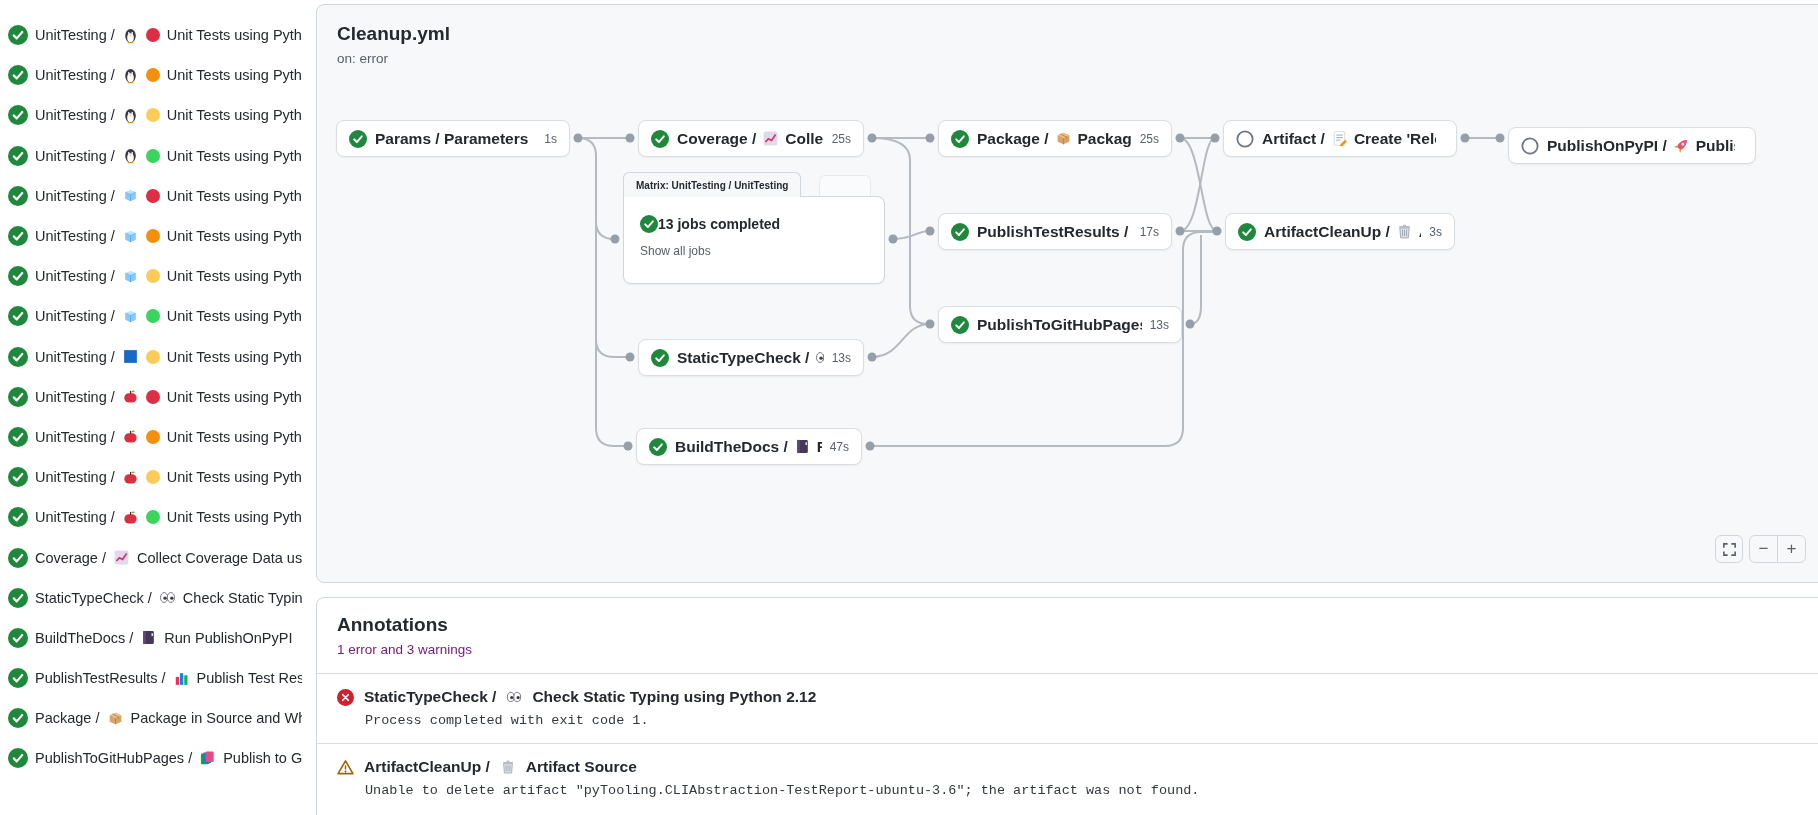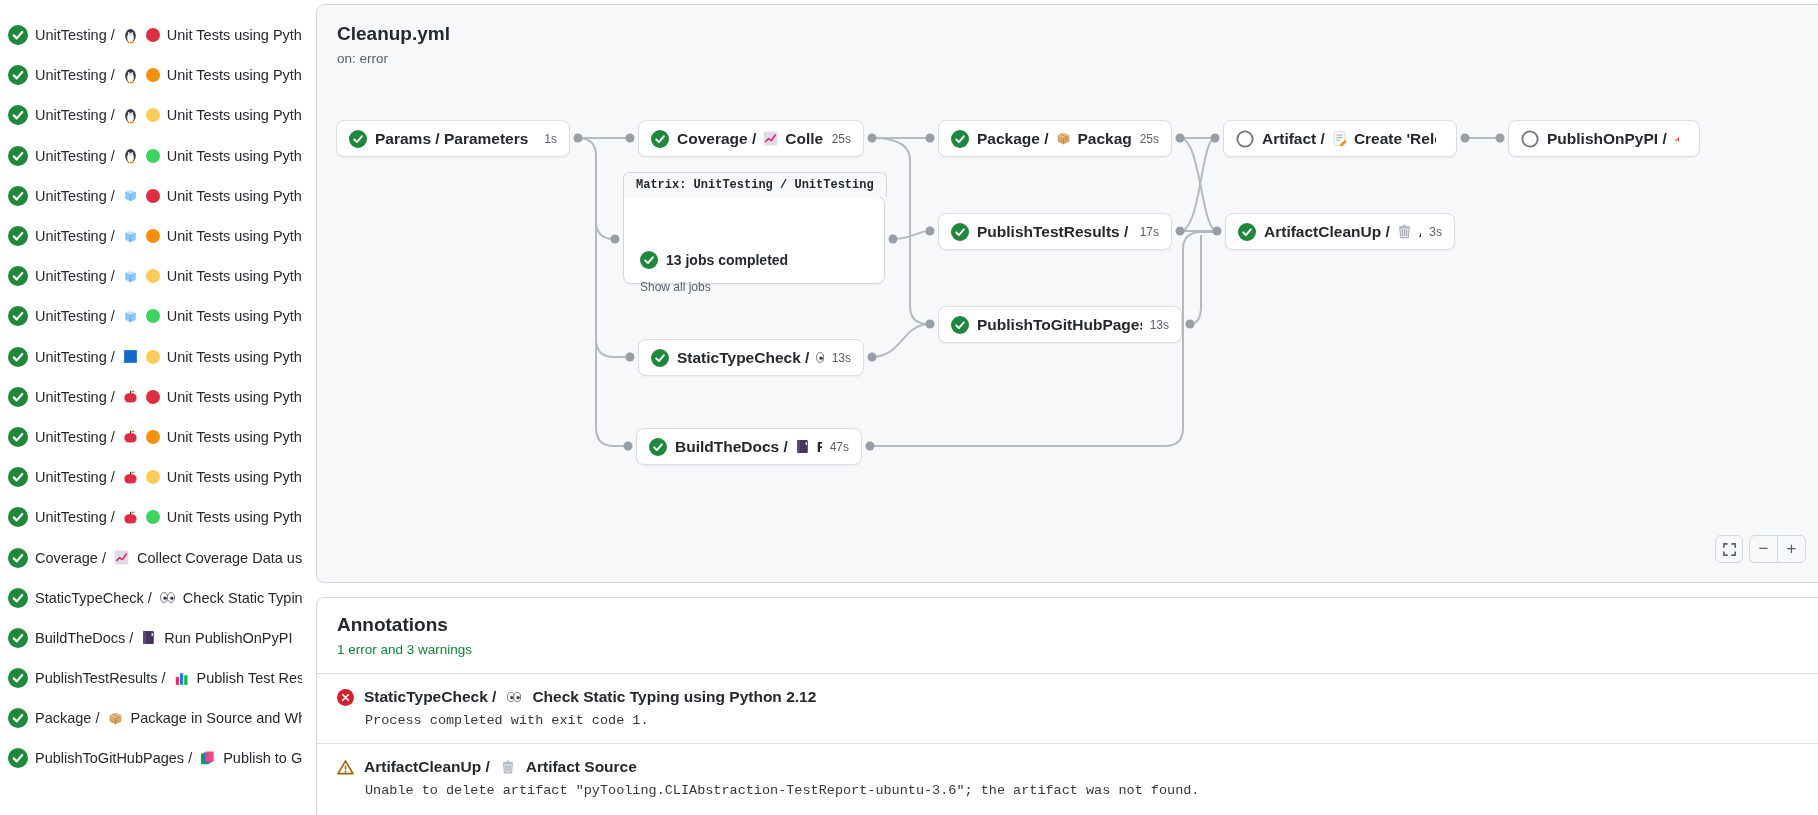--- a/index.html
+++ b/index.html
@@ -34,52 +34,52 @@
   .node .dur { font-size:12px; color:#57606a; flex:0 0 auto; }
   .n-params  { left:19px;  top:115px; width:234px; }
   .n-coverage{ left:321px; top:115px; width:226px; }
   .n-stc     { left:321px; top:334px; width:226px; }
   .n-btd     { left:319px; top:423px; width:226px; }
   .n-package { left:621px; top:115px; width:234px; }
   .n-ptr     { left:621px; top:208px; width:234px; }
   .n-ptghp   { left:621px; top:301px; width:244px; }
   .n-release { left:906px; top:115px; width:234px; }
   .n-acu     { left:908px; top:208px; width:230px; }
-  .n-pypi    { left:1191px;top:115px; width:192px; }
+  .n-pypi    { left:1191px;top:122px; width:248px; }
 
   
   .matrix-ghost { position:absolute; left:502px; top:170px; width:52px; height:22px; z-index:1;
     background:#fafbfc; border:1px solid #e7ebef; border-bottom:none; border-radius:6px 6px 0 0; }
   .matrix-tab { position:absolute; left:306px; top:167px; z-index:2; height:25px;
     background:#f6f8fa; border:1px solid #d0d7de; border-bottom:none; border-radius:6px 6px 0 0;
-    display:flex; align-items:center; padding:12px 12px; font-size:12px; font-weight:700;font-family:Liberation Mono, monospace; }
+    display:flex; align-items:center; padding:12px 12px; font-size:10px; font-weight:700; }
   .matrix-box { position:absolute; left:306px; top:191px; z-index:1; width:262px; height:88px;
     background:#ffffff; border:1px solid #d0d7de; border-radius:0 8px 8px 8px;
     box-shadow:0 1px 2px rgba(31,35,40,.06); padding:18px 16px 0 16px; }
-  .matrix-sum { display:flex; align-items:center; gap:8px; font-size:14px; font-weight:600;margin-top:36px; }
+  .matrix-sum { display:flex; align-items:center; font-size:14px; font-weight:600; }
   .matrix-sum .st { width:18px; height:18px; }
   .matrix-link { margin-top:11px; font-size:12px; color:#57606a; cursor:pointer; }
 
   
   .ctrl-btn { position:absolute; z-index:3; width:28px; height:28px; background:#f6f8fa;
     border:1px solid #d0d7de; border-radius:6px; display:flex; align-items:center;
     justify-content:center; cursor:pointer; color:#57606a; }
   .ctrl-fullscreen { left:1398px; top:530px; }
   .ctrl-fullscreen svg { width:15px; height:15px; }
   .ctrl-zoomgrp { position:absolute; left:1432px; top:530px; z-index:3; width:57px; height:28px;
     background:#f6f8fa; border:1px solid #d0d7de; border-radius:6px; display:flex; }
   .ctrl-zoomgrp .zbtn { flex:1; display:flex; align-items:center; justify-content:center;
     font-size:17px; color:#57606a; cursor:pointer; }
   .ctrl-zoomgrp .zbtn:first-child { border-right:1px solid #d0d7de; }
 
   
   .ann-card { position:absolute; left:316px; top:597px; width:1560px; height:240px;
     background:#ffffff; border:1px solid #d0d7de; border-radius:8px; }
   .ann-title { position:absolute; left:20px; top:16px; font-size:19px; font-weight:700; }
-  .ann-sub { position:absolute; left:20px; top:44px; font-size:13.5px; color:#15803d; }
+  .ann-sub { position:absolute; left:20px; top:44px; font-size:13.5px; color:#701a75; }
   .ann-list { position:absolute; left:0; top:75px; width:100%; }
   .ann-item { border-top:1px solid #d8dee4; padding:14px 0 15px 20px; }
   .ann-head { display:flex; align-items:center; gap:10px; font-size:15.5px; font-weight:700; cursor:pointer; }
   .ann-head .st { width:17px; height:17px; }
   .ann-head .jicon { width:16px; height:16px; }
   .ann-msg { margin:7px 0 0 28px; font-family:"Liberation Mono","DejaVu Sans Mono",monospace;
     font-size:13.5px; color:#32383f; }
 </style>
 </head>
 <body>

